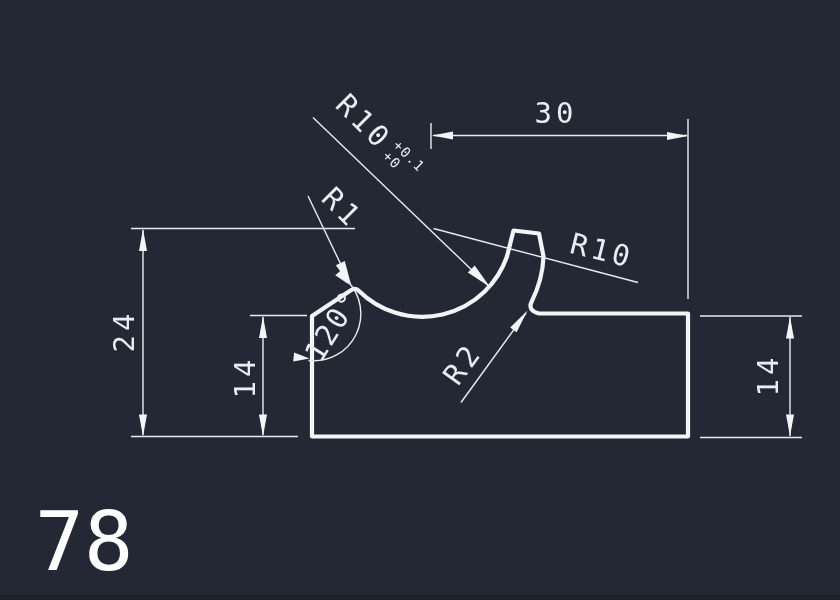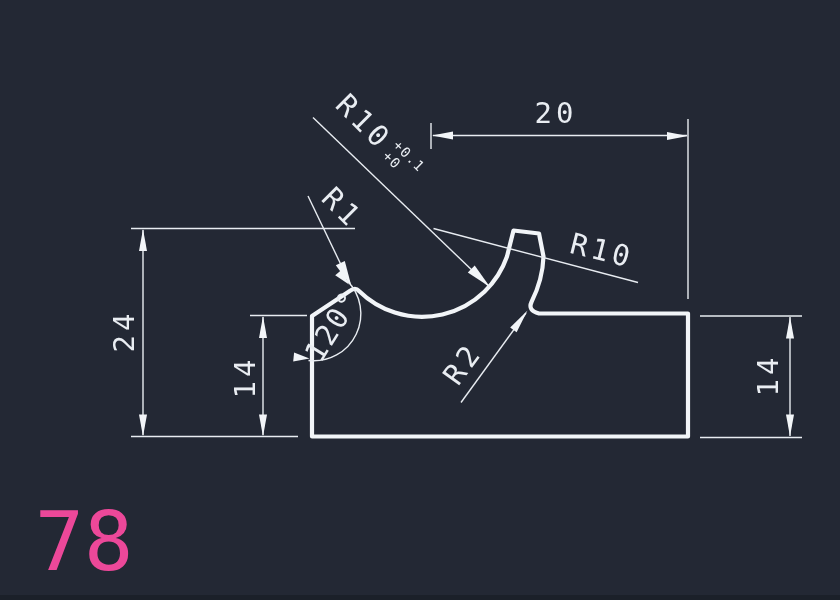--- a/index.html
+++ b/index.html
@@ -28,21 +28,21 @@
   .rot45{transform:translate(-50%,-50%) rotate(45deg);}
   .rot14{transform:translate(-50%,-50%) rotate(14deg);}
   .rot-54{transform:translate(-50%,-50%) rotate(-54deg);}
   .rot-58{transform:translate(-50%,-50%) rotate(-58deg);}
   .lbl-tolgroup{display:flex;flex-direction:row;align-items:center;gap:5px;}
   .tol-stack{
     display:flex;flex-direction:column;justify-content:center;
     font-size:14px;letter-spacing:1px;line-height:15px;
   }
   .part-number{
-    font-size:82px;letter-spacing:0;color:#ec4899;
+    font-size:82px;letter-spacing:0;color:#ffffff;
   }
   .deg120{letter-spacing:2px;}
 </style>
 </head>
 <body>
 
 <div class="stage">
 
   <svg width="840" height="600" viewBox="0 0 840 600">
 
@@ -85,21 +85,21 @@
       <polygon points="790,316.5 786,338.5 794,338.5"></polygon>
       <polygon points="790,436.5 786,414.5 794,414.5"></polygon>
       <polygon points="490,287 467.8,272.6 474.7,265.4"></polygon>
       <polygon points="351.5,286.5 335.8,265.2 344.8,260.9"></polygon>
       <polygon points="527.5,310.5 516.6,332.3 510.2,327.6"></polygon>
       <polygon points="349,284.5 335.2,275.2 342,269.4"></polygon>
       <polygon points="309.5,358.5 293.2,361.4 294.1,352.4"></polygon>
     </g>
   </svg>
 
-  <div class="lbl" style="left:556px;top:113px;">20</div>
+  <div class="lbl" style="left:556px;top:113px;">30</div>
 
   <div class="lbl rot-90" style="left:124px;top:331px;">24</div>
 
   <div class="lbl rot-90" style="left:245px;top:377px;">14</div>
 
   <div class="lbl rot-90" style="left:768px;top:375px;">14</div>
 
   <div class="lbl rot45 lbl-tolgroup" style="left:379px;top:137px;">
     <span>R10</span>
     <span class="tol-stack">

